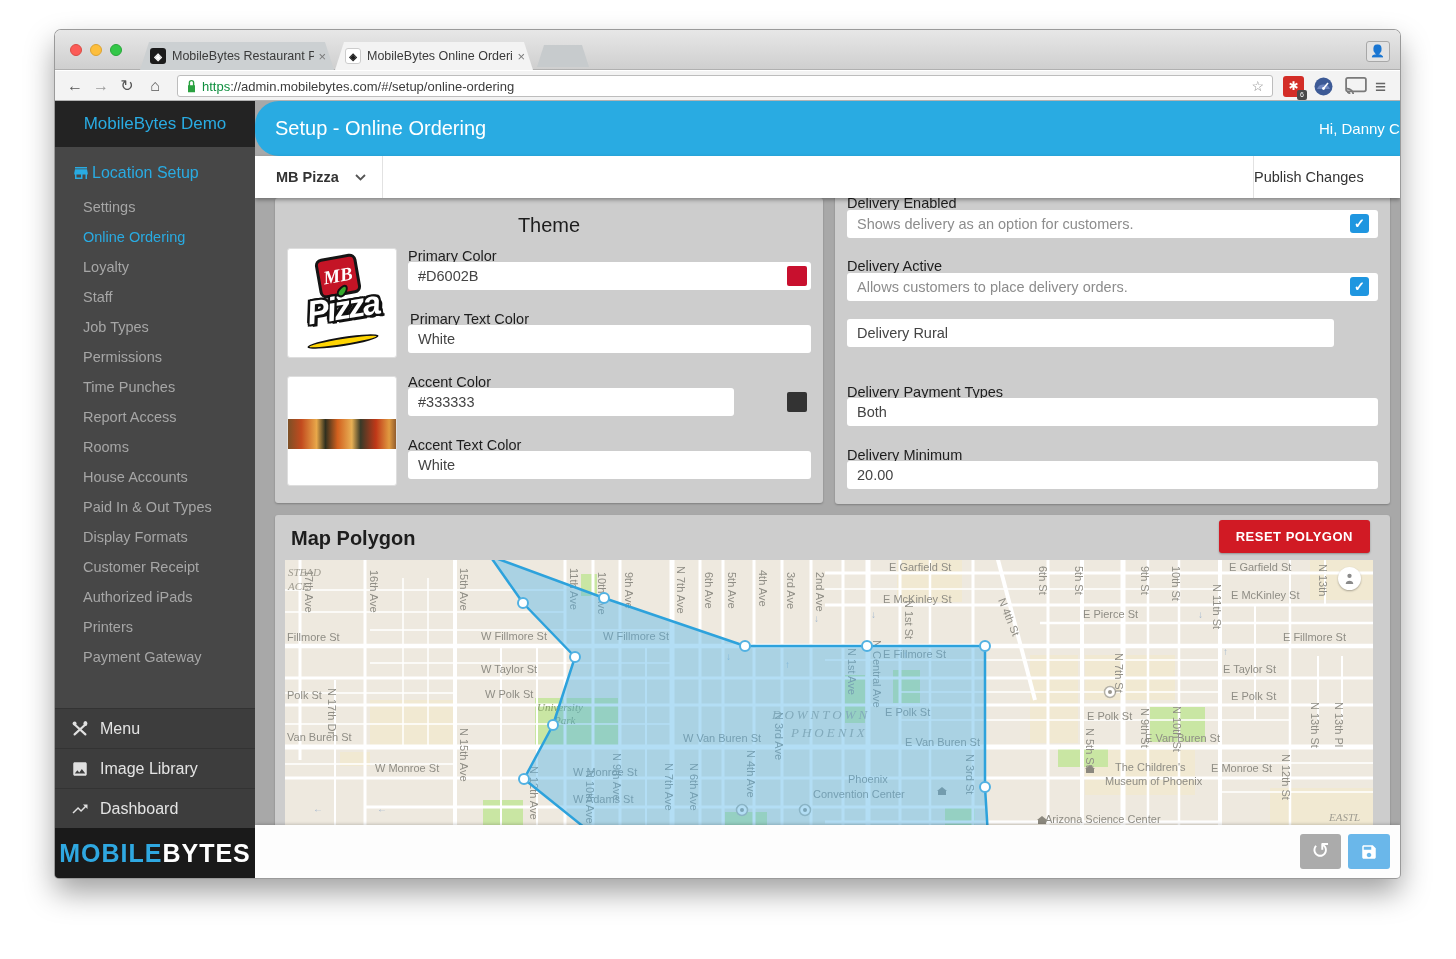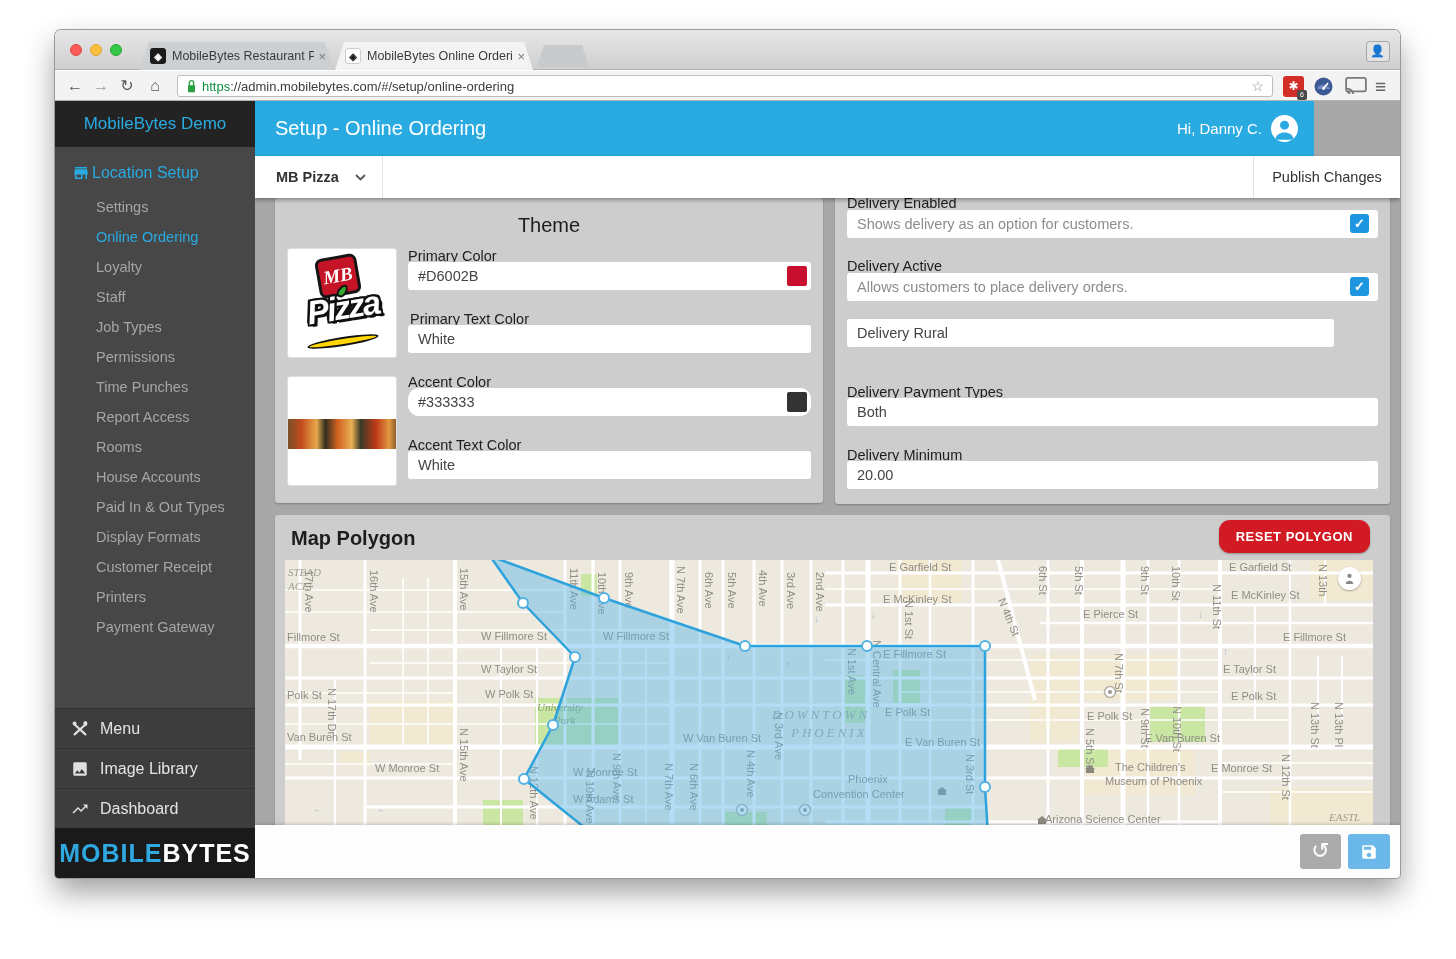--- a/index.html
+++ b/index.html
@@ -52,43 +52,43 @@
   .ext.gauge { left:1258px; } .ext.cast { left:1290px; }
   .hamburger { position:absolute; left:1320px; top:6px; color:#666; font-size:19px; line-height:19px; }
 
   
   .sidebar { position:absolute; left:0; top:71px; width:200px; height:777px; background:#474747; }
   .side-title { height:52px; background:#131313; color:#fff; font-size:19px; line-height:52px; padding-left:14px; }
   .side-account { height:46px; background:#232323; color:#29abe2; font-size:17px; line-height:46px; text-align:center; }
   .side-section { margin-top:9px; height:34px; display:flex; align-items:center; gap:2px; padding-left:17px;
     color:#29abe2; font-size:16px; }
   .side-nav { margin-top:2px; }
-  .side-item { height:30px; line-height:30px; padding-left:41px; color:#a6a6a6; font-size:14.5px;
+  .side-item { height:30px; line-height:30px; padding-left:28px; color:#a6a6a6; font-size:14.5px;
     white-space:nowrap; }
   .side-item.active { color:#29abe2; }
   .side-bottom { position:absolute; left:0; bottom:50px; width:200px; background:#3d3d3d; }
   .side-big { height:40px; display:flex; align-items:center; gap:11px; padding-left:16px; color:#e4e4e4;
     font-size:16px; border-top:1px solid #333; }
   .side-logo { position:absolute; left:0; bottom:0; width:200px; height:50px; background:#1a1a1a;
     display:flex; align-items:center; justify-content:center; font-size:25px; font-weight:bold; letter-spacing:1px; }
   .side-logo .p1 { color:#2fa8e1; } .side-logo .p2 { color:#fff; }
 
   
   .main { position:absolute; left:200px; top:71px; width:1145px; height:777px; background:#a8a8a8; overflow:hidden; }
-  .page-header { position:absolute; left:0; top:0; width:1059px; height:55px; background:#29abe2; z-index:3; }
+  .page-header { position:absolute; left:0; top:0; width:1201px; height:55px; background:#29abe2; z-index:3;border-radius:24px; }
   .page-header .title { position:absolute; left:20px; top:0; line-height:55px; color:#fff; font-size:20px; }
   .page-header .greet { position:absolute; right:52px; top:0; line-height:55px; color:#fff; font-size:15px; }
   .avatar { position:absolute; right:16px; top:14px; width:27px; height:27px; border-radius:50%; background:#fff;
     overflow:hidden; }
   .sub-toolbar { position:absolute; left:0; top:55px; width:1145px; height:42px; background:#fff; z-index:3;
     box-shadow:0 2px 4px rgba(0,0,0,.35); }
   .loc-cell { position:absolute; left:0; top:0; width:128px; height:42px; border-right:1px solid #e2e2e2;
     display:flex; align-items:center; gap:16px; padding-left:21px; font-size:14.5px; font-weight:bold; color:#333; }
   .pub-cell { position:absolute; right:0; top:0; width:147px; height:42px; border-left:1px solid #e2e2e2;
-    text-align:center; line-height:42px; font-size:14.5px; color:#333; }
+    text-align:left; line-height:42px; font-size:14.5px; color:#333; }
 
   .content { position:absolute; left:0; top:97px; width:1145px; height:627px; overflow:hidden; z-index:1; }
   .panel { position:absolute; background:#cdcdcd; border-radius:3px; box-shadow:0 1px 2px rgba(0,0,0,.25); }
   #theme-panel { left:20px; top:0; width:548px; height:305px; }
   #delivery-panel { left:580px; top:-16px; width:555px; height:322px; }
   #map-panel { left:20px; top:317px; width:1115px; height:560px; }
 
   .panel-title { text-align:center; font-size:20px; color:#1d1d1d; padding-top:16px; }
   .flabel { position:absolute; font-size:14.5px; font-weight:normal; color:#1d1d1d; }
   .finput { position:absolute; background:#fff; border-radius:3px; height:28px; line-height:28px;
@@ -110,21 +110,21 @@
   .mb-pizza { position:absolute; left:0; top:40px; width:110px; text-align:center; font-size:33px; font-weight:bold;
     font-style:italic; color:#fff; transform:rotate(-9deg); letter-spacing:-2px;
     text-shadow:2px 0 0 #111,-2px 0 0 #111,0 2px 0 #111,0 -2px 0 #111,2px 2px 0 #111,-2px -2px 0 #111,2px -2px 0 #111,-2px 2px 0 #111,3px 3px 0 #111; }
   .mb-leaf { position:absolute; left:50px; top:35px; width:9px; height:14px; background:#35a82c;
     border:2px solid #111; border-radius:50% 50% 50% 50%/60% 60% 40% 40%; transform:rotate(35deg); }
   .mb-swoosh { position:absolute; left:19px; top:88px; width:72px; height:9px; background:#ffd503;
     border:2px solid #111; border-radius:50%; transform:rotate(-9deg); }
 
   .map-title { position:absolute; left:16px; top:12px; font-size:20px; font-weight:bold; color:#1d1d1d; }
   .reset-btn { position:absolute; right:20px; top:5px; height:33px; padding:0 17px; background:#d11a24;
-    border-radius:11px; color:#fff; font-size:13px; font-weight:bold; letter-spacing:.5px; line-height:33px;
+    border-radius:3px; color:#fff; font-size:13px; font-weight:bold; letter-spacing:.5px; line-height:33px;
     box-shadow:0 1px 2px rgba(0,0,0,.3); }
   .map-box { position:absolute; left:10px; top:45px; width:1088px; height:290px; background:#eee9df; overflow:hidden; }
   .map-ctrl { position:absolute; right:12px; top:7px; width:23px; height:23px; background:#fff; border-radius:50%;
     box-shadow:0 1px 2px rgba(0,0,0,.3); text-align:center; }
 
   .footer { position:absolute; left:0; top:724px; width:1145px; height:53px; background:#fdfdfd; z-index:3;
     box-shadow:0 -1px 3px rgba(0,0,0,.18); }
   .undo-btn { position:absolute; right:59px; top:9px; width:41px; height:35px; background:#ababab; border-radius:3px;
     color:#fff; font-size:22px; text-align:center; line-height:33px; }
   .save-btn { position:absolute; right:10px; top:9px; width:42px; height:35px; background:#6ab7ea; border-radius:3px;
@@ -208,20 +208,21 @@
         <div class="side-item">Staff</div>
         <div class="side-item">Job Types</div>
         <div class="side-item">Permissions</div>
         <div class="side-item">Time Punches</div>
         <div class="side-item">Report Access</div>
         <div class="side-item">Rooms</div>
         <div class="side-item">House Accounts</div>
         <div class="side-item">Paid In &amp; Out Types</div>
         <div class="side-item">Display Formats</div>
         <div class="side-item">Customer Receipt</div>
+        <div class="side-item">Authorized iPads</div>
         <div class="side-item">Printers</div>
         <div class="side-item">Payment Gateway</div>
       </div>
     <div class="side-bottom">
       <div class="side-big">
         <svg width="18" height="18" viewBox="0 0 20 20">
             <g stroke="#e0e0e0" stroke-width="2.4" stroke-linecap="round">
               <line x1="4" y1="5" x2="16" y2="16"></line>
               <line x1="16" y1="5" x2="4" y2="16"></line>
             </g>
@@ -286,21 +287,21 @@
         </div>
 
         <div class="flabel" style="left:133px; top:50px;">Primary Color</div>
         <div class="finput" style="left:133px; top:64px;  width:403px;">#D6002B</div>
         <div class="swatch" style="left: 512px; top: 68px; background: rgb(200, 16, 46);"></div>
 
         <div class="flabel" style="left:135px; top:113px;">Primary Text Color</div>
         <div class="finput" style="left:133px; top:127px; width:403px;">White</div>
 
         <div class="flabel" style="left:133px; top:176px;">Accent Color</div>
-        <div class="finput" style="left:133px; top:190px; width:403px;border-radius:11px;">#333333</div>
+        <div class="finput" style="left:133px; top:190px; width:326px;">#333333</div>
         <div class="swatch" style="left: 512px; top: 194px; background: rgb(51, 51, 51);"></div>
 
         <div class="flabel" style="left:133px; top:239px;">Accent Text Color</div>
         <div class="finput" style="left:133px; top:253px; width:403px;">White</div>
       </div>
 
       <div class="panel" id="delivery-panel">
         <div class="flabel" style="left:12px; top:13px;">Delivery Enabled</div>
         <div class="checkrow" style="left:12px; top:28px; width:531px;">
           <span>Shows delivery as an option for customers.</span>

